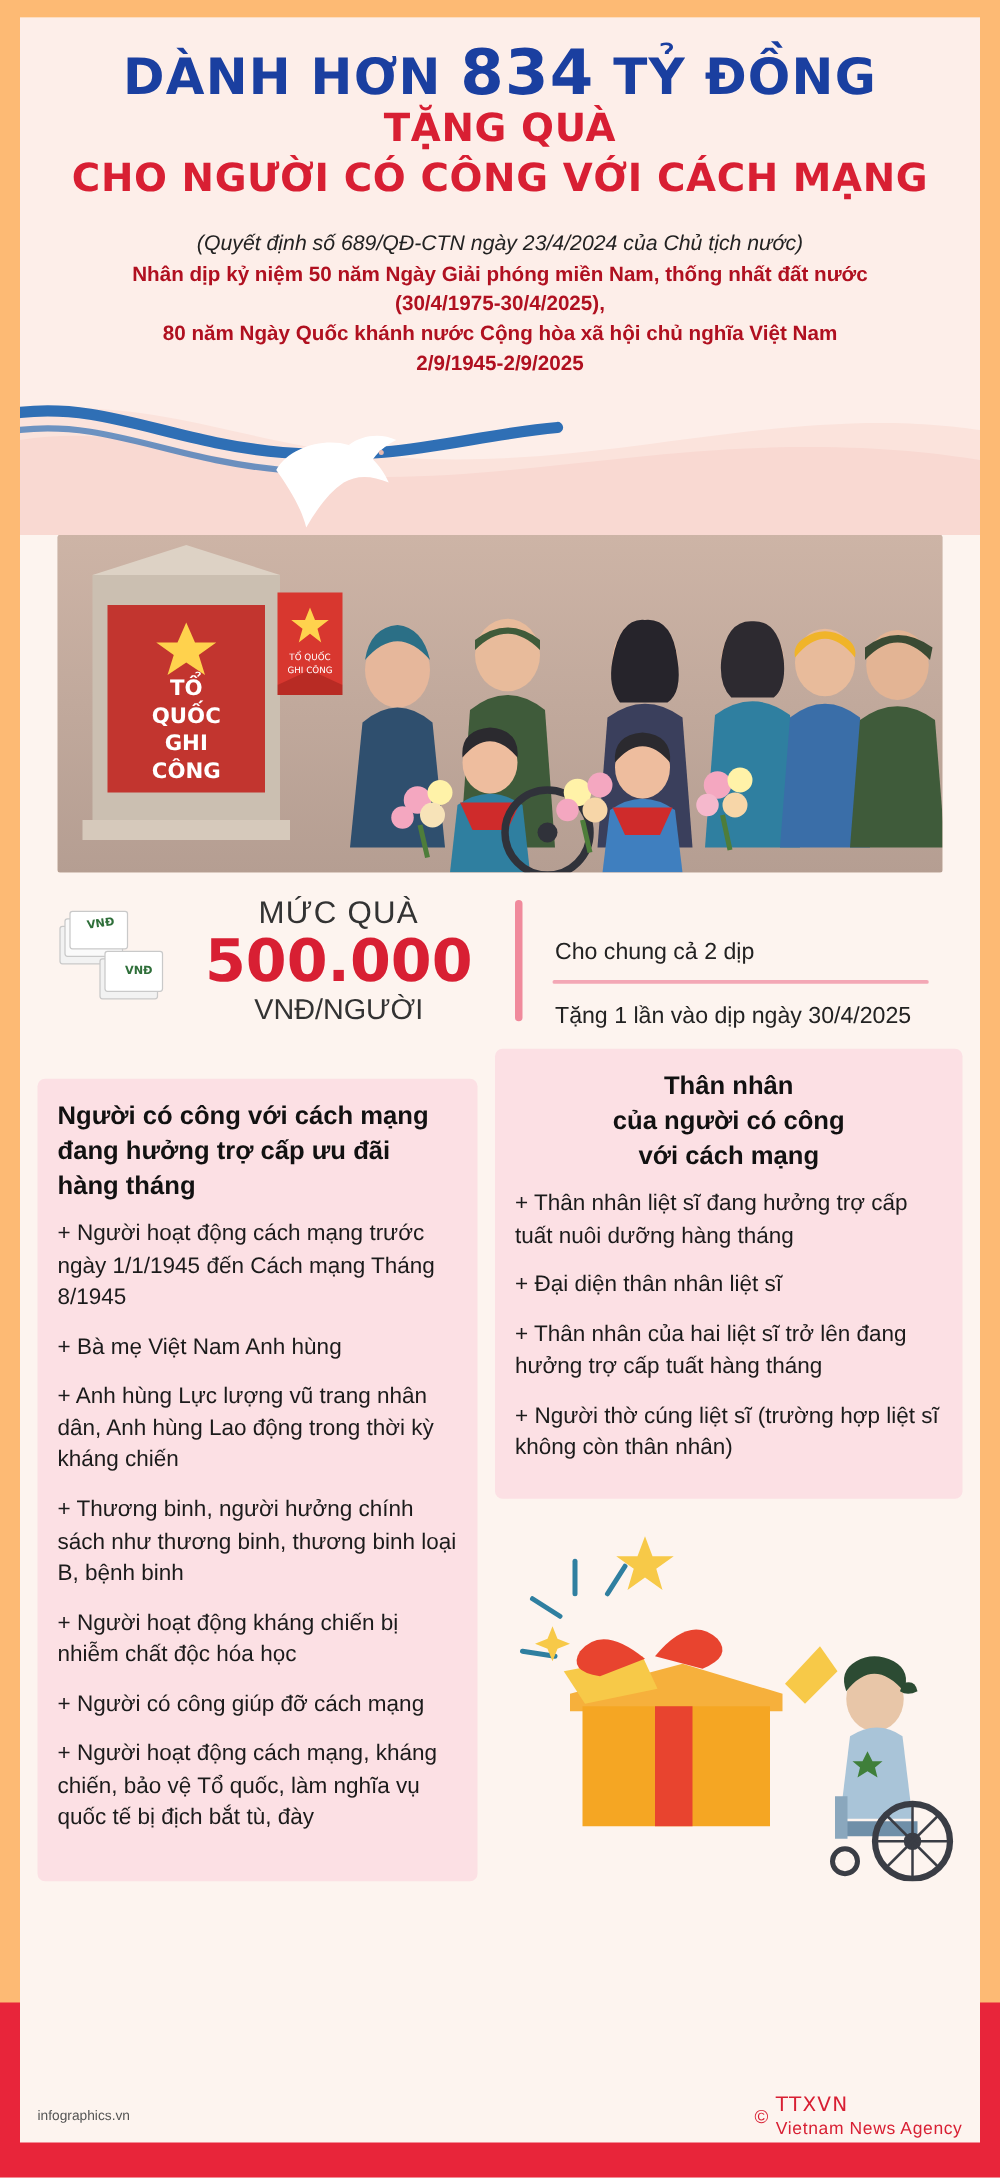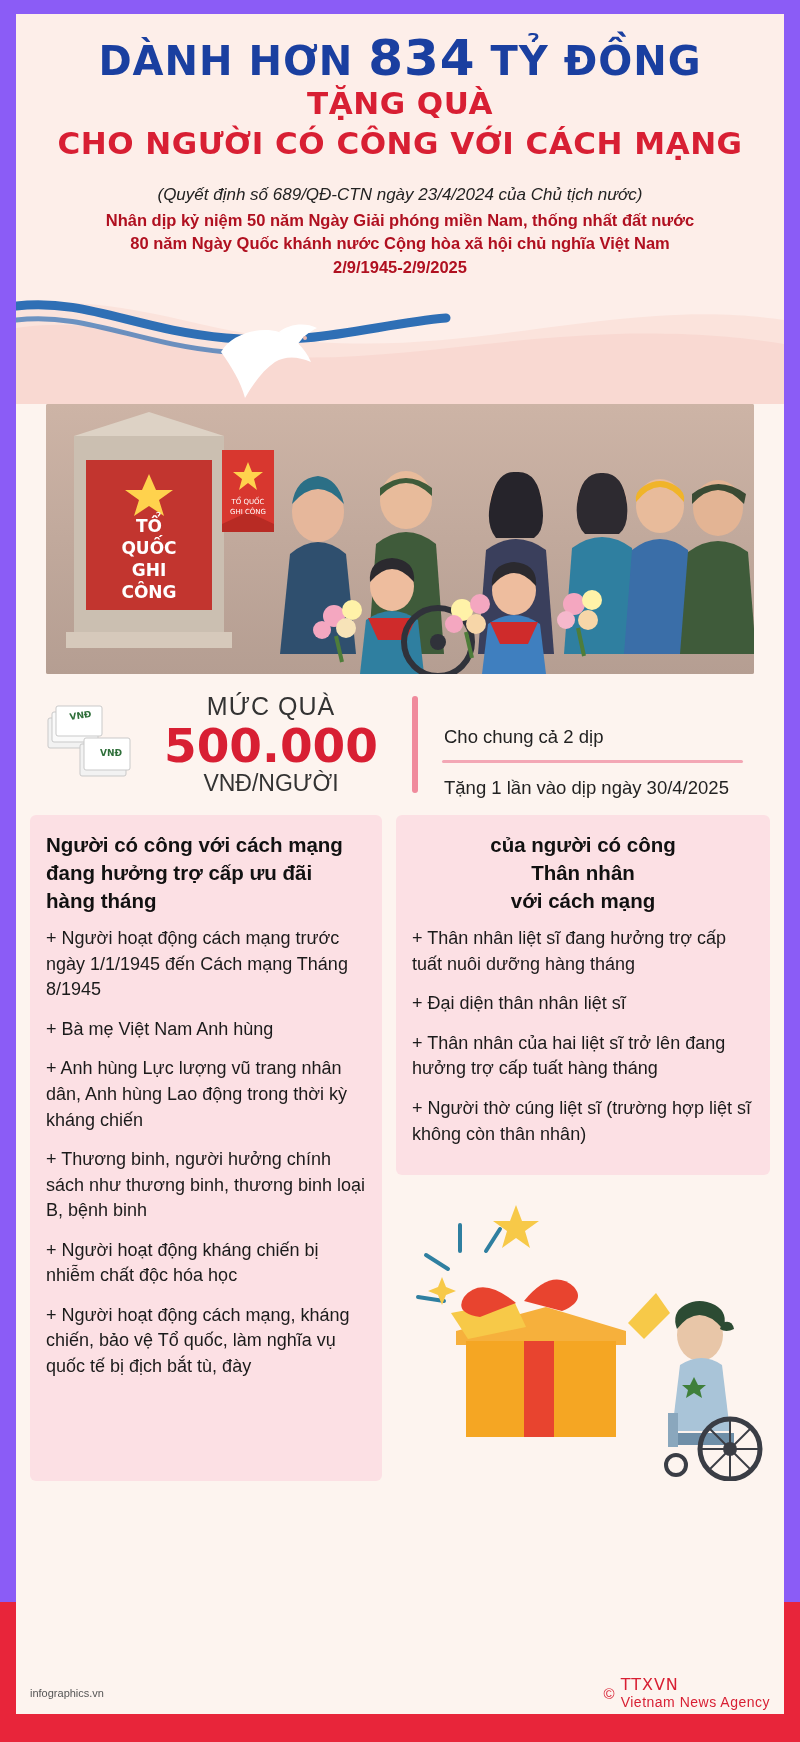--- a/index.html
+++ b/index.html
@@ -7,21 +7,21 @@
     width: 800px;
     height: 1742px;
     background: #e8253a;
     font-family: "Liberation Sans", sans-serif;
     overflow: hidden;
   }
   .poster {
     position: relative;
     width: 800px;
     height: 1602px;
-    background: #8b5cf6;
+    background: #fdba74;
     padding: 14px 16px 8px 16px;
   }
   .inner {
     position: relative;
     width: 768px;
     height: 1700px;
     background: #fdf4ef;
     overflow: hidden;
   }
 
@@ -148,21 +148,21 @@
   .cols {
     display: flex;
     gap: 14px;
     padding: 6px 14px 0 14px;
   }
   .col {
     background: #fce0e4;
     border-radius: 6px;
     padding: 16px 16px 14px 16px;
   }
-  .col-left { flex: 0 0 352px; }
+  .col-left { flex: 0 0 352px; margin-top: 24px; }
   .col-right { flex: 1; }
   .col-head {
     font-size: 20.5px;
     font-weight: bold;
     color: #111;
     line-height: 1.35;
     margin-bottom: 12px;
   }
   .col-right .col-head { text-align: center; }
   .col-item {
@@ -230,20 +230,21 @@
       <div class="title-line1">
         <span>DÀNH HƠN</span>
         <span class="big">834</span>
         <span>TỶ ĐỒNG</span>
       </div>
       <div class="title-line2">TẶNG QUÀ</div>
       <div class="title-line3">CHO NGƯỜI CÓ CÔNG VỚI CÁCH MẠNG</div>
       <div class="subtitle">(Quyết định số 689/QĐ-CTN ngày 23/4/2024 của Chủ tịch nước)</div>
       <div class="occasion">
         <div>Nhân dịp kỷ niệm 50 năm Ngày Giải phóng miền Nam, thống nhất đất nước</div>
+        <div>(30/4/1975-30/4/2025),</div>
         <div>80 năm Ngày Quốc khánh nước Cộng hòa xã hội chủ nghĩa Việt Nam</div>
         <div>2/9/1945-2/9/2025</div>
       </div>
     </div>
 
     <div class="band">
       <svg width="768" height="110" viewBox="0 0 768 110">
         <rect x="0" y="0" width="768" height="110" fill="#fbe3dc"></rect>
         <path d="M0,10 C120,0 180,40 300,48 C430,56 520,30 640,22 C700,18 740,22 768,26 L768,0 L0,0 Z" fill="#fdeee9"></path>
         <path d="M0,34 C90,20 150,54 250,62 C360,70 470,44 600,40 C680,38 730,44 768,50 L768,110 L0,110 Z" fill="#f9d9d2"></path>
@@ -380,28 +381,29 @@
 
     <div class="cols">
 
       <div class="col col-left">
         <div class="col-head">Người có công với cách mạng đang hưởng trợ cấp ưu đãi hàng tháng</div>
         <div class="col-item">+ Người hoạt động cách mạng trước ngày 1/1/1945 đến Cách mạng Tháng 8/1945</div>
         <div class="col-item">+ Bà mẹ Việt Nam Anh hùng</div>
         <div class="col-item">+ Anh hùng Lực lượng vũ trang nhân dân, Anh hùng Lao động trong thời kỳ kháng chiến</div>
         <div class="col-item">+ Thương binh, người hưởng chính sách như thương binh, thương binh loại B, bệnh binh</div>
         <div class="col-item">+ Người hoạt động kháng chiến bị nhiễm chất độc hóa học</div>
+        <div class="col-item">+ Người có công giúp đỡ cách mạng</div>
         <div class="col-item">+ Người hoạt động cách mạng, kháng chiến, bảo vệ Tổ quốc, làm nghĩa vụ quốc tế bị địch bắt tù, đày</div>
       </div>
 
       <div class="col-right">
         <div class="col">
           <div class="col-head">
+            <div>Thân nhân</div>
             <div>của người có công</div>
-            <div>Thân nhân</div>
             <div>với cách mạng</div>
           </div>
           <div class="col-item">+ Thân nhân liệt sĩ đang hưởng trợ cấp tuất nuôi dưỡng hàng tháng</div>
           <div class="col-item">+ Đại diện thân nhân liệt sĩ</div>
           <div class="col-item">+ Thân nhân của hai liệt sĩ trở lên đang hưởng trợ cấp tuất hàng tháng</div>
           <div class="col-item">+ Người thờ cúng liệt sĩ (trường hợp liệt sĩ không còn thân nhân)</div>
         </div>
 
         <div class="right-art">
           <svg width="376" height="300" viewBox="0 0 376 300">

